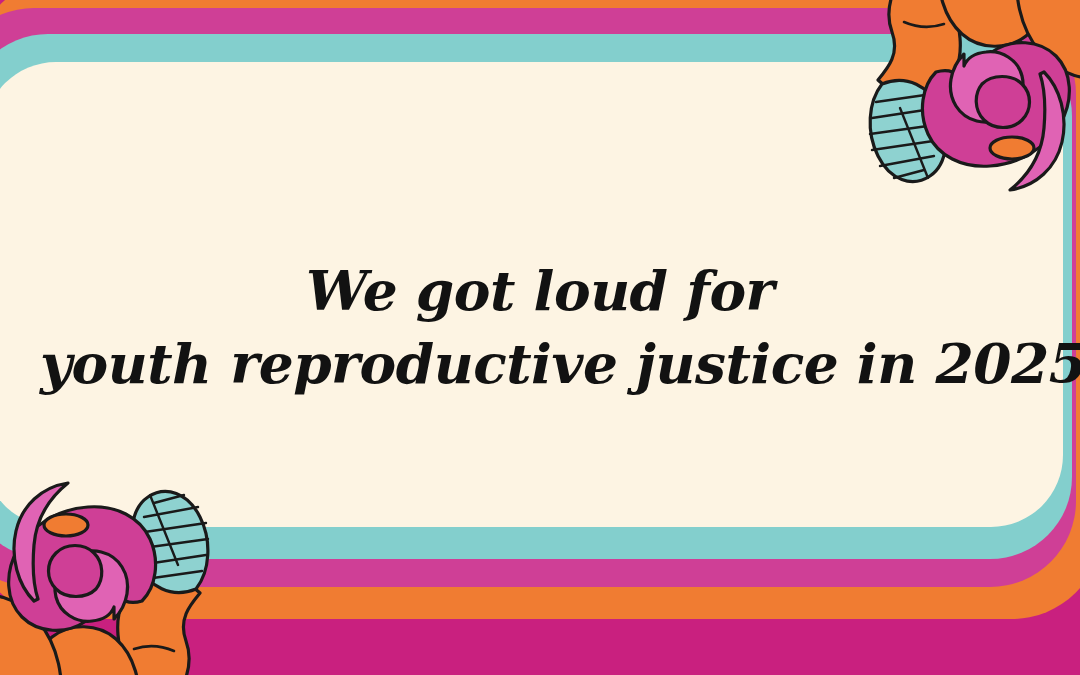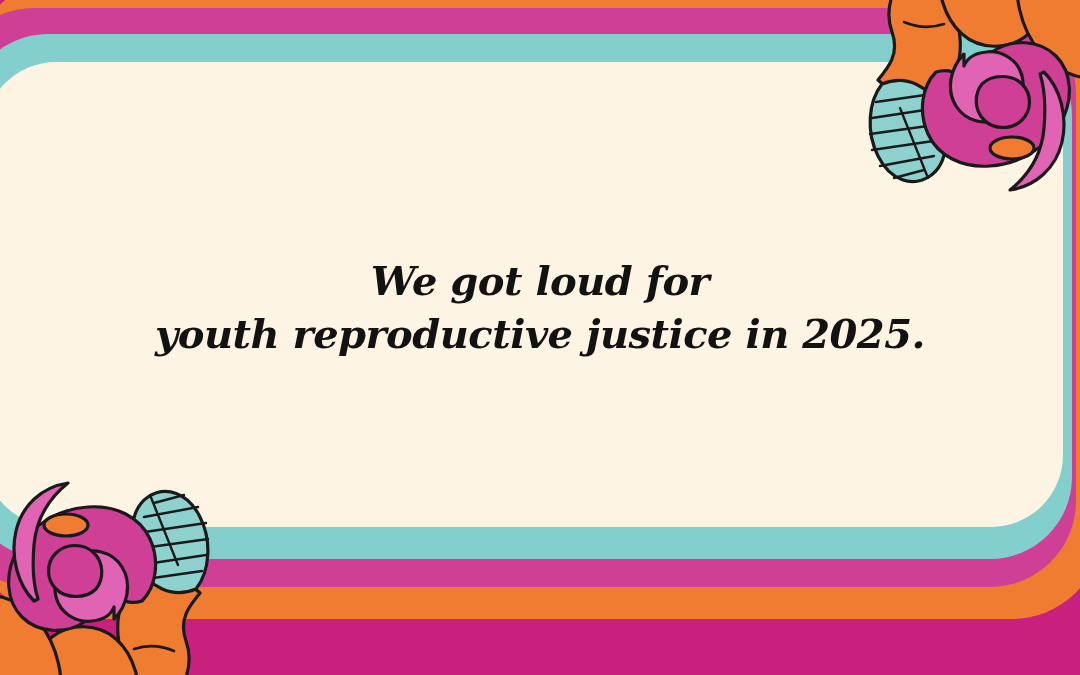--- a/index.html
+++ b/index.html
@@ -33,21 +33,21 @@
   
   .headline {
     position: absolute;
     left: 0;
     right: 0;
     top: 255px;
     text-align: center;
     color: #121212;
     font-weight: 700;
     font-style: italic;
-    font-size: 40px;
+    font-size: 55px;
     line-height: 1.32;
     letter-spacing: -0.5px;
     z-index: 40;
     padding: 0 40px;
     font-family: "DejaVu Serif", "Liberation Serif", serif;
   }
   .headline .l1 { display: block; }
   .headline .l2 { display: block; white-space: nowrap; }
 
   

